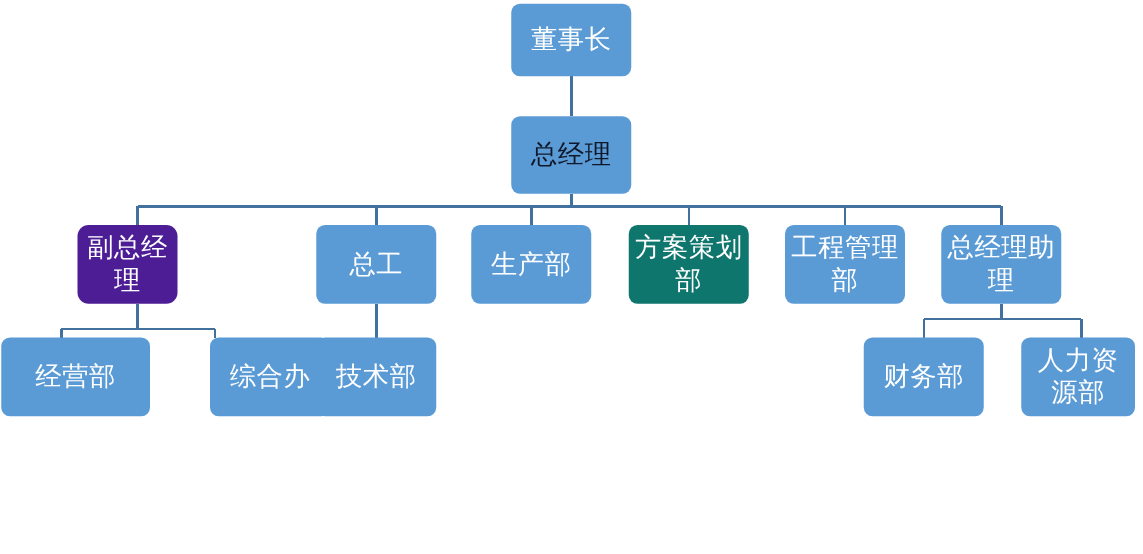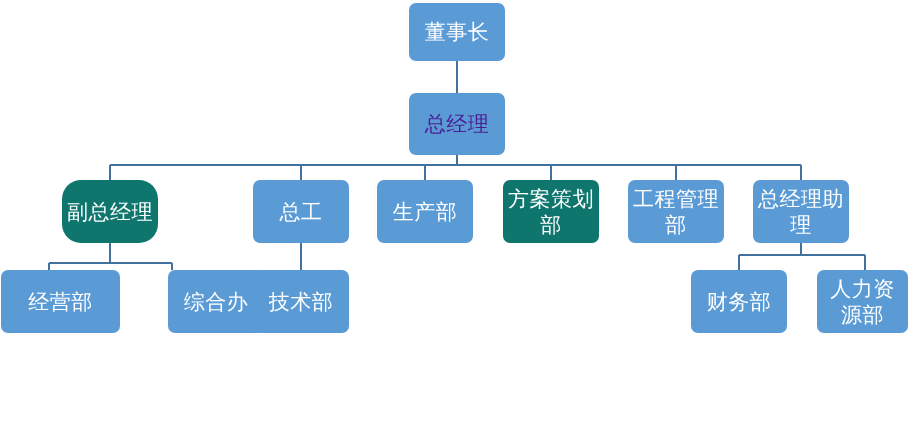--- a/index.html
+++ b/index.html
@@ -67,24 +67,24 @@
       <line x1="301" y1="243" x2="301" y2="270" stroke="#41719C" stroke-width="2" shape-rendering="crispEdges"></line>
       <line x1="801" y1="243" x2="801" y2="255" stroke="#41719C" stroke-width="2" shape-rendering="crispEdges"></line>
       <line x1="739" y1="255" x2="865" y2="255" stroke="#41719C" stroke-width="2" shape-rendering="crispEdges"></line>
       <line x1="739" y1="255" x2="739" y2="270" stroke="#41719C" stroke-width="2" shape-rendering="crispEdges"></line>
       <line x1="865" y1="255" x2="865" y2="270" stroke="#41719C" stroke-width="2" shape-rendering="crispEdges"></line>
     </svg>
   <div id="node-layer">
       <div class="node-box" style="left: 409px; top: 3px; width: 96px; height: 58px; background: rgb(91, 155, 213); color: rgb(255, 255, 255); border-radius: 7px;">
         <span class="node-label">董事长</span>
       </div>
-      <div class="node-box" style="left: 409px; top: 93px; width: 96px; height: 62px; background: rgb(91, 155, 213); color: #4c1d95; border-radius: 7px; align-items: center;">
+      <div class="node-box" style="left: 409px; top: 93px; width: 96px; height: 62px; background: rgb(91, 155, 213); color: #0f172a; border-radius: 7px; align-items: center;">
         <span class="node-label">总经理</span>
       </div>
-      <div class="node-box" style="left: 62px; top: 180px; width: 96px; height: 63px; background: #0f766e; color: rgb(255, 255, 255); border-radius: 19px;">
+      <div class="node-box" style="left: 62px; top: 180px; width: 80px; height: 63px; background: #4c1d95; color: rgb(255, 255, 255); border-radius: 9px;">
         <span class="node-label">副总经理</span>
       </div>
       <div class="node-box" style="left: 253px; top: 180px; width: 96px; height: 63px; background: rgb(91, 155, 213); color: rgb(255, 255, 255); border-radius: 7px;">
         <span class="node-label">总工</span>
       </div>
       <div class="node-box" style="left: 377px; top: 180px; width: 96px; height: 63px; background: rgb(91, 155, 213); color: rgb(255, 255, 255); border-radius: 7px; text-align: center;">
         <span class="node-label">生产部</span>
       </div>
       <div class="node-box" style="left: 503px; top: 180px; width: 96px; height: 63px; background: #0f766e; color: rgb(255, 255, 255); border-radius: 7px;">
         <span class="node-label">方案策划部</span>

